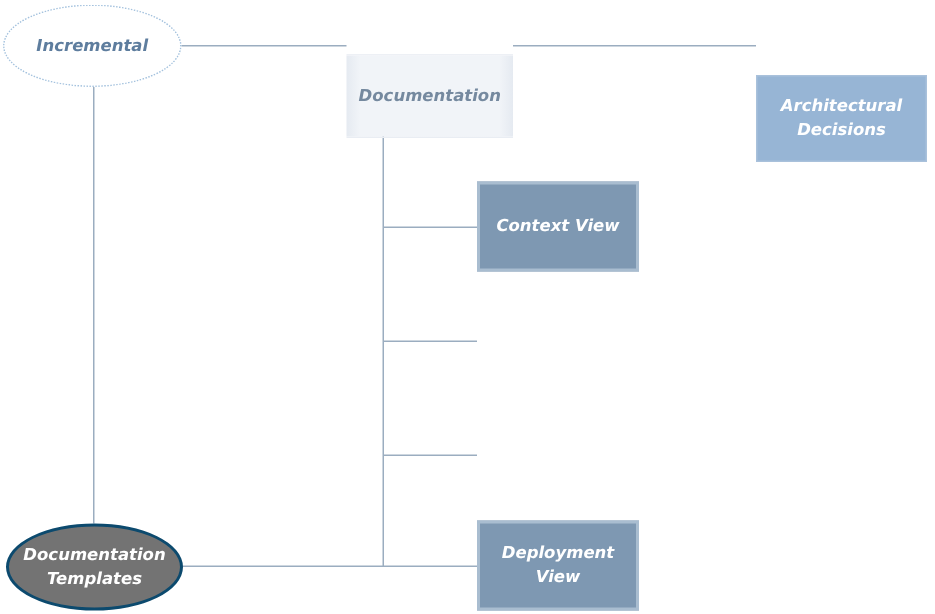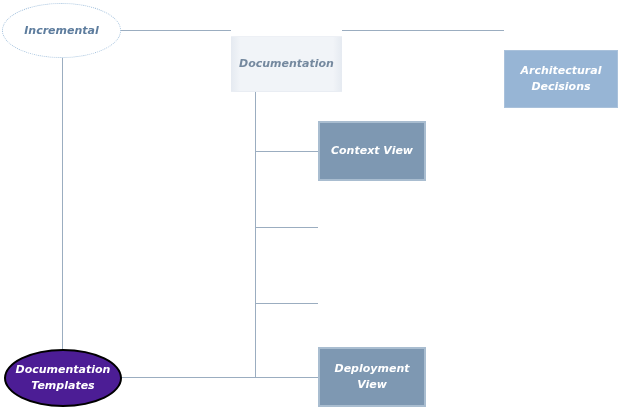--- a/index.html
+++ b/index.html
@@ -59,22 +59,22 @@
     color: #ffffff;
     font-weight: bold;
     padding: 0 8px;
   }
   .node-context    { top: 121px; }
   .node-building   { top: 197px; }
   .node-runtime    { top: 273px; }
   .node-deployment { top: 347px; }
   .node-templates {
     left: 4px; top: 349px; width: 118px; height: 58px;
-    background: #4c1d95;
-    border: 2px solid #000000;
+    background: #737373;
+    border: 2px solid #0c4a6e;
     color: #ffffff;
     font-weight: bold;
     padding: 0 6px;
   }
   .line {
     position: absolute;
     background: #9badc0;
   }
   .l-inc-doc        { left: 121px; top: 30px;  width: 110px; height: 1px; }
   .l-doc-arch       { left: 342px; top: 30px;  width: 162px; height: 1px; }

